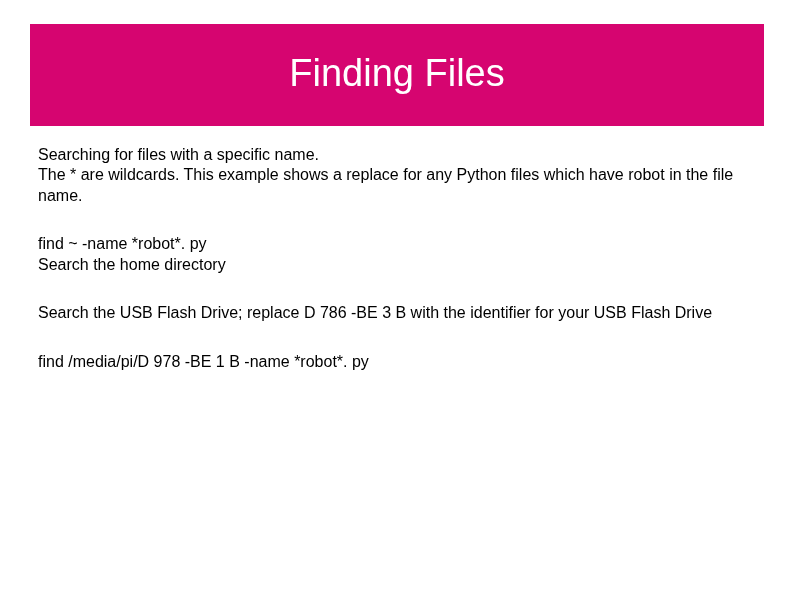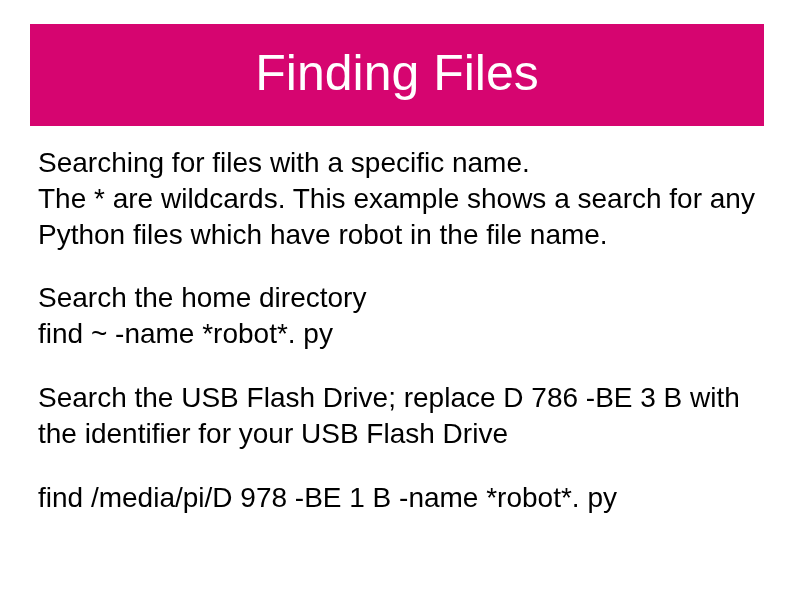--- a/index.html
+++ b/index.html
@@ -17,57 +17,57 @@
     top: 24px;
     width: 734px;
     height: 102px;
     background: #d60570;
     display: flex;
     align-items: center;
     justify-content: center;
   }
   .header-title {
     color: #ffffff;
-    font-size: 50px;
+    font-size: 38px;
     font-weight: 400;
     margin-top: -4px;
   }
   .content {
     position: absolute;
     left: 38px;
     top: 145px;
     width: 720px;
     color: #000000;
-    font-size: 28px;
+    font-size: 16px;
     line-height: 1.28;
   }
   .block {
     margin-bottom: 28px;
   }
   .line {
     display: block;
   }
 </style>
 </head>
 <body>
 
 <div class="header-bar">
   <span class="header-title">Finding Files</span>
 </div>
 
 <div class="content">
 
   <div class="block">
     <span class="line">Searching for files with a specific name.</span>
-    <span class="line">The * are wildcards.  This example shows a search for any Python files which have robot in the file name.</span>
+    <span class="line">The * are wildcards.  This example shows a replace for any Python files which have robot in the file name.</span>
   </div>
 
   <div class="block">
+    <span class="line">find ~ -name *robot*. py</span>
     <span class="line">Search the home directory</span>
-    <span class="line">find ~ -name *robot*. py</span>
   </div>
 
   <div class="block">
     <span class="line">Search the USB Flash Drive; replace D 786 -BE 3 B with the identifier for your USB Flash Drive</span>
   </div>
 
   <div class="block">
     <span class="line">find /media/pi/D 978 -BE 1 B -name *robot*. py</span>
   </div>
 

